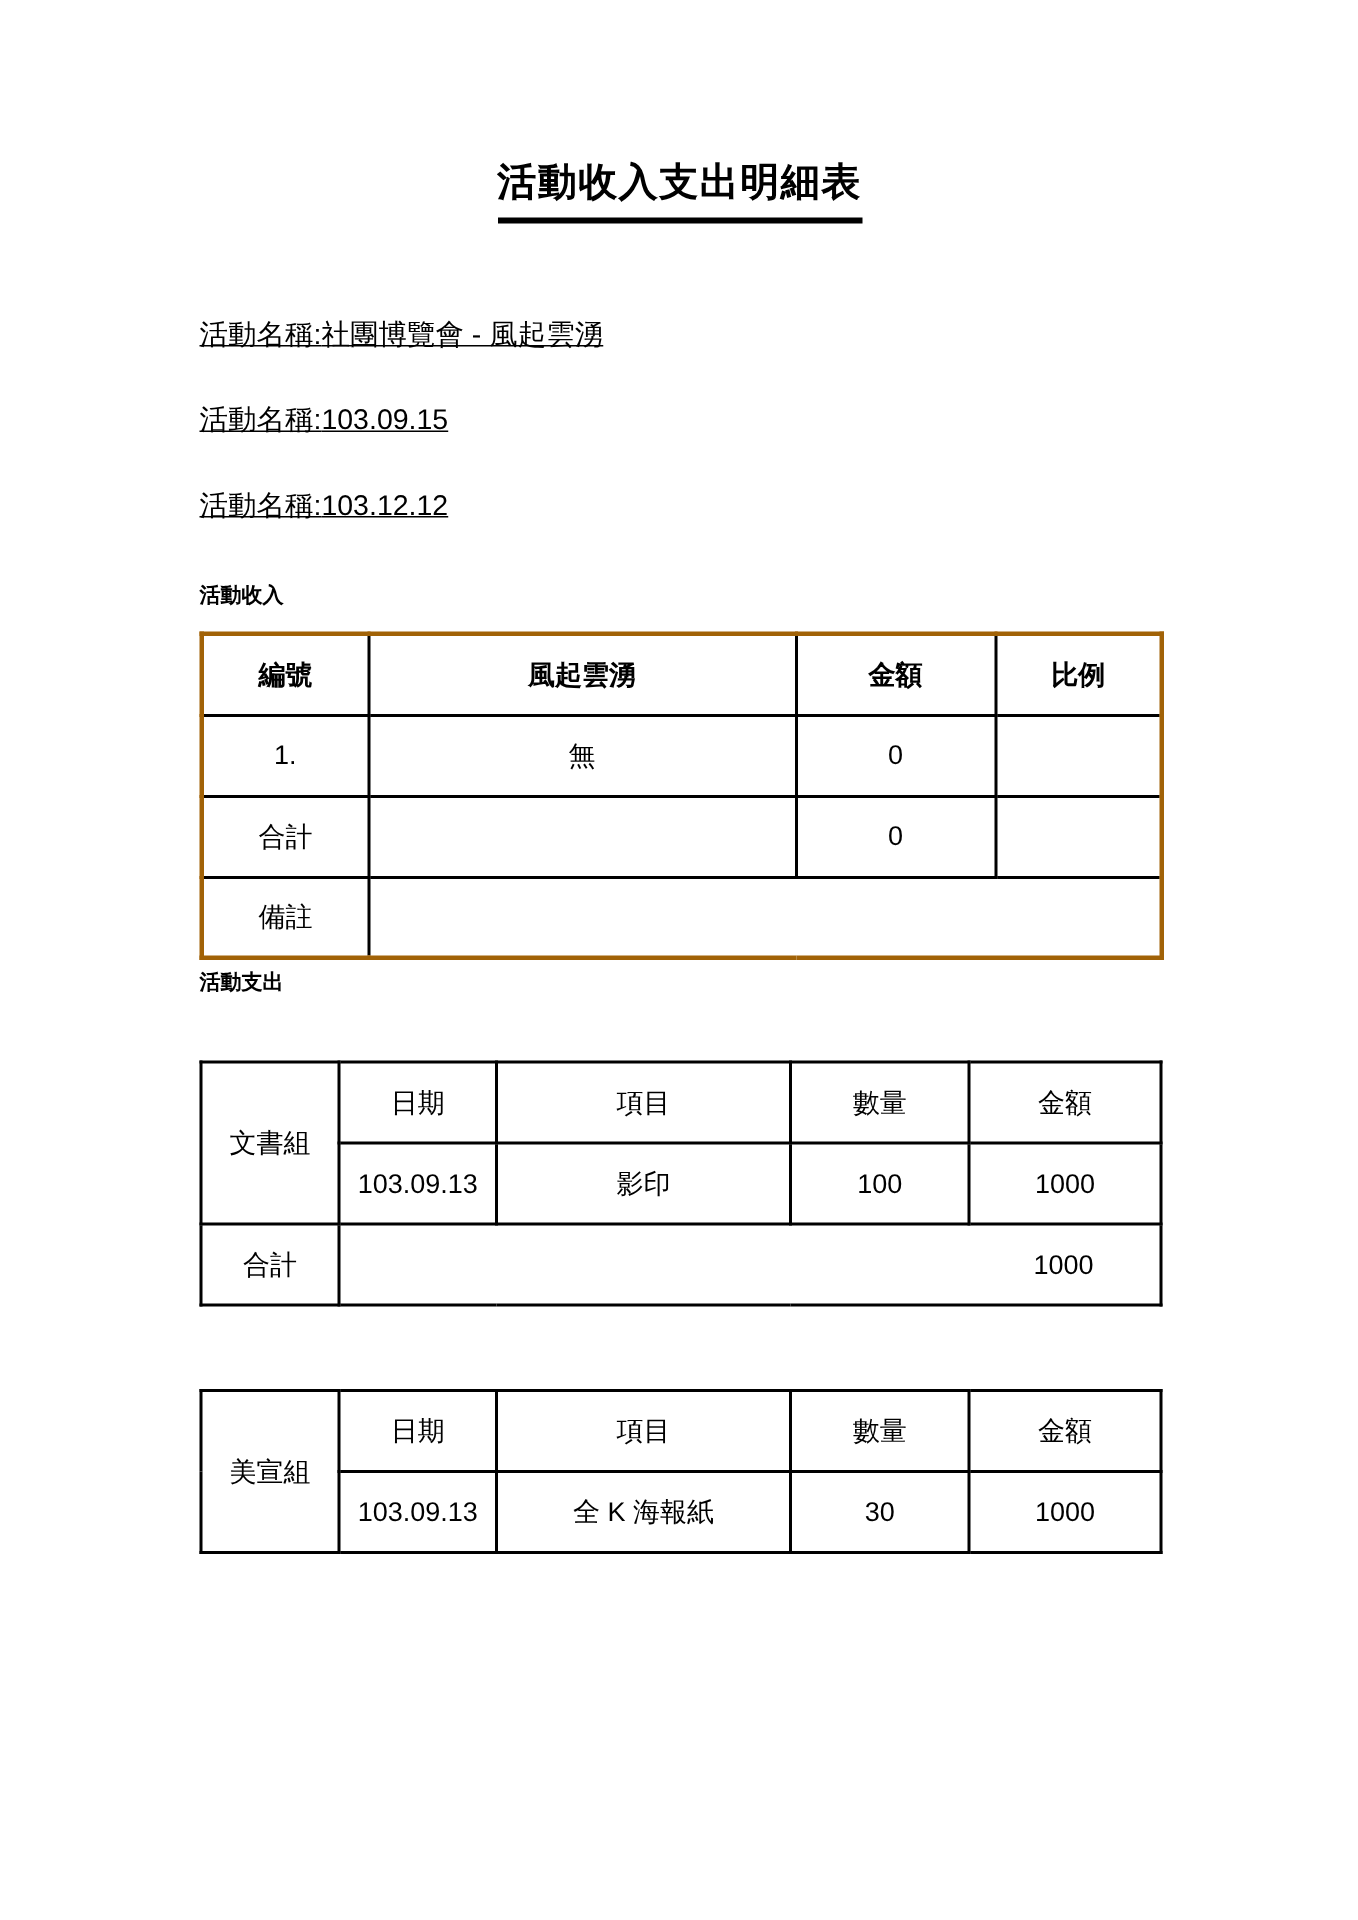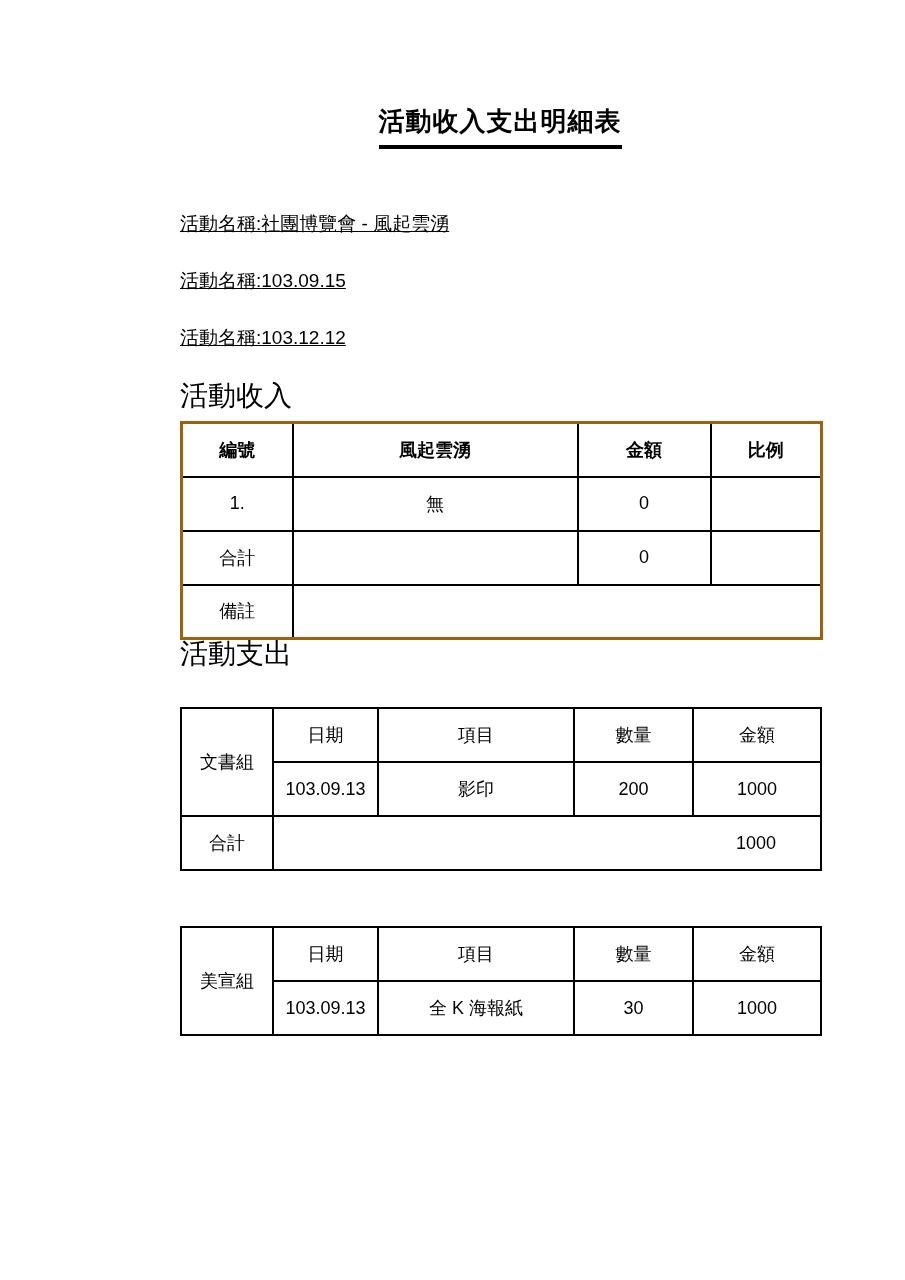--- a/index.html
+++ b/index.html
@@ -9,21 +9,20 @@
     height: 1280px;
     color: #000000;
     font-family: "Liberation Sans", "DejaVu Sans", sans-serif;
     overflow: hidden;
   }
   .page {
     width: 829px;
     height: 1280px;
     background: #ffffff;
     position: relative;
-    padding-left: 47px;
   }
   .content {
     margin-left: 133px;
     width: 640px;
   }
   
   .doc-title-wrap {
     padding-top: 104px;
     text-align: center;
     line-height: 34px;
@@ -40,22 +39,22 @@
   .info-block { margin-top: 62px; }
   .info-line {
     font-size: 19px;
     line-height: 26px;
     margin-bottom: 31px;
     white-space: pre;
     text-decoration: underline;
   }
   
   .section-heading {
-    font-size: 28px;
-    font-weight: normal;
+    font-size: 14px;
+    font-weight: bold;
     line-height: 28px;
   }
   .heading-income { margin-top: 24px; }
   .heading-expense { }
   
   table {
     border-collapse: collapse;
     table-layout: fixed;
     width: 640px;
   }
@@ -149,21 +148,21 @@
         <tr>
           <td rowspan="2">文書組</td>
           <td>日期</td>
           <td>項目</td>
           <td>數量</td>
           <td>金額</td>
         </tr>
         <tr>
           <td>103.09.13</td>
           <td>影印</td>
-          <td>200</td>
+          <td>100</td>
           <td>1000</td>
         </tr>
         <tr>
           <td>合計</td>
           <td colspan="4" class="total-span-cell">
             <div class="total-slot">
               <span class="total-amount-box">1000</span>
             </div>
           </td>
         </tr>

